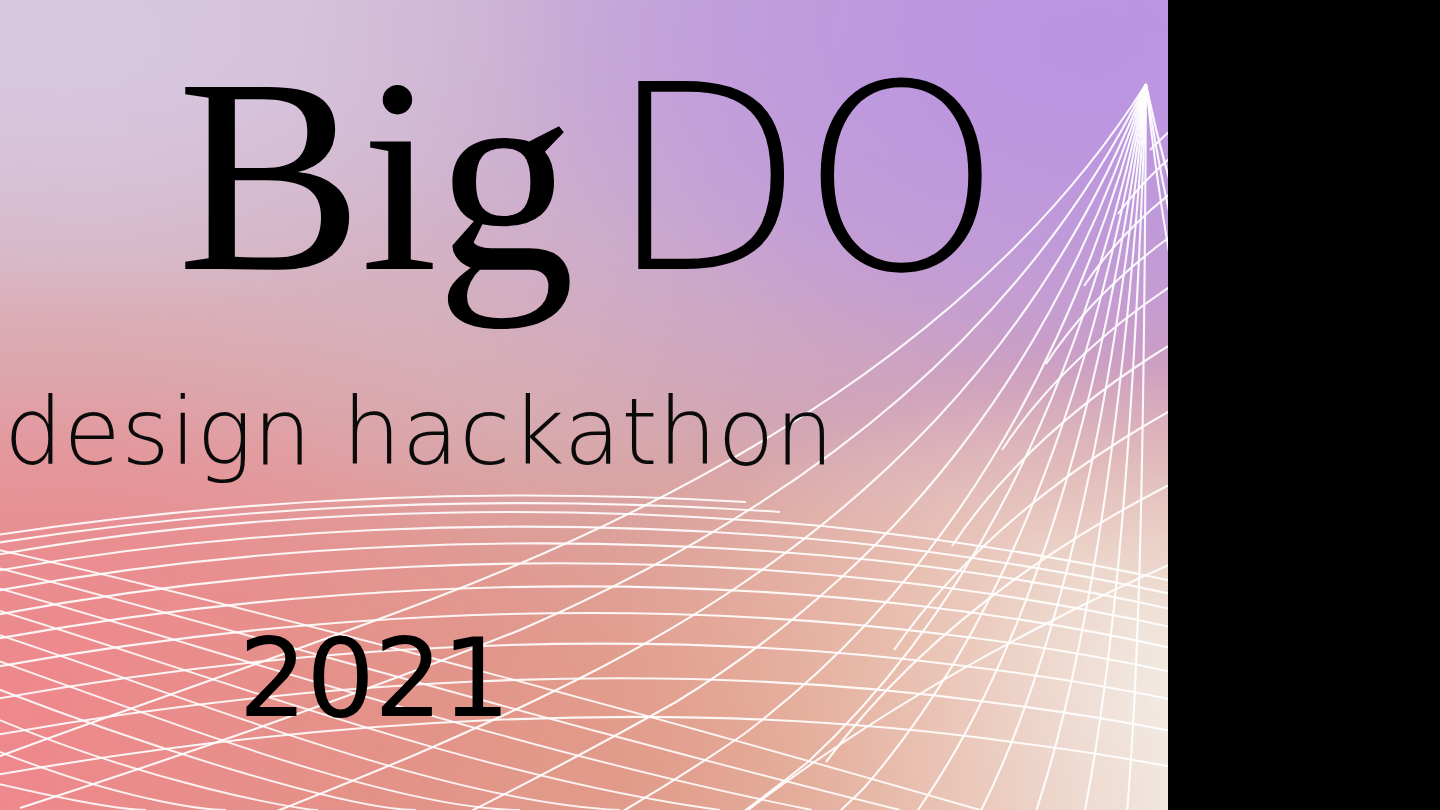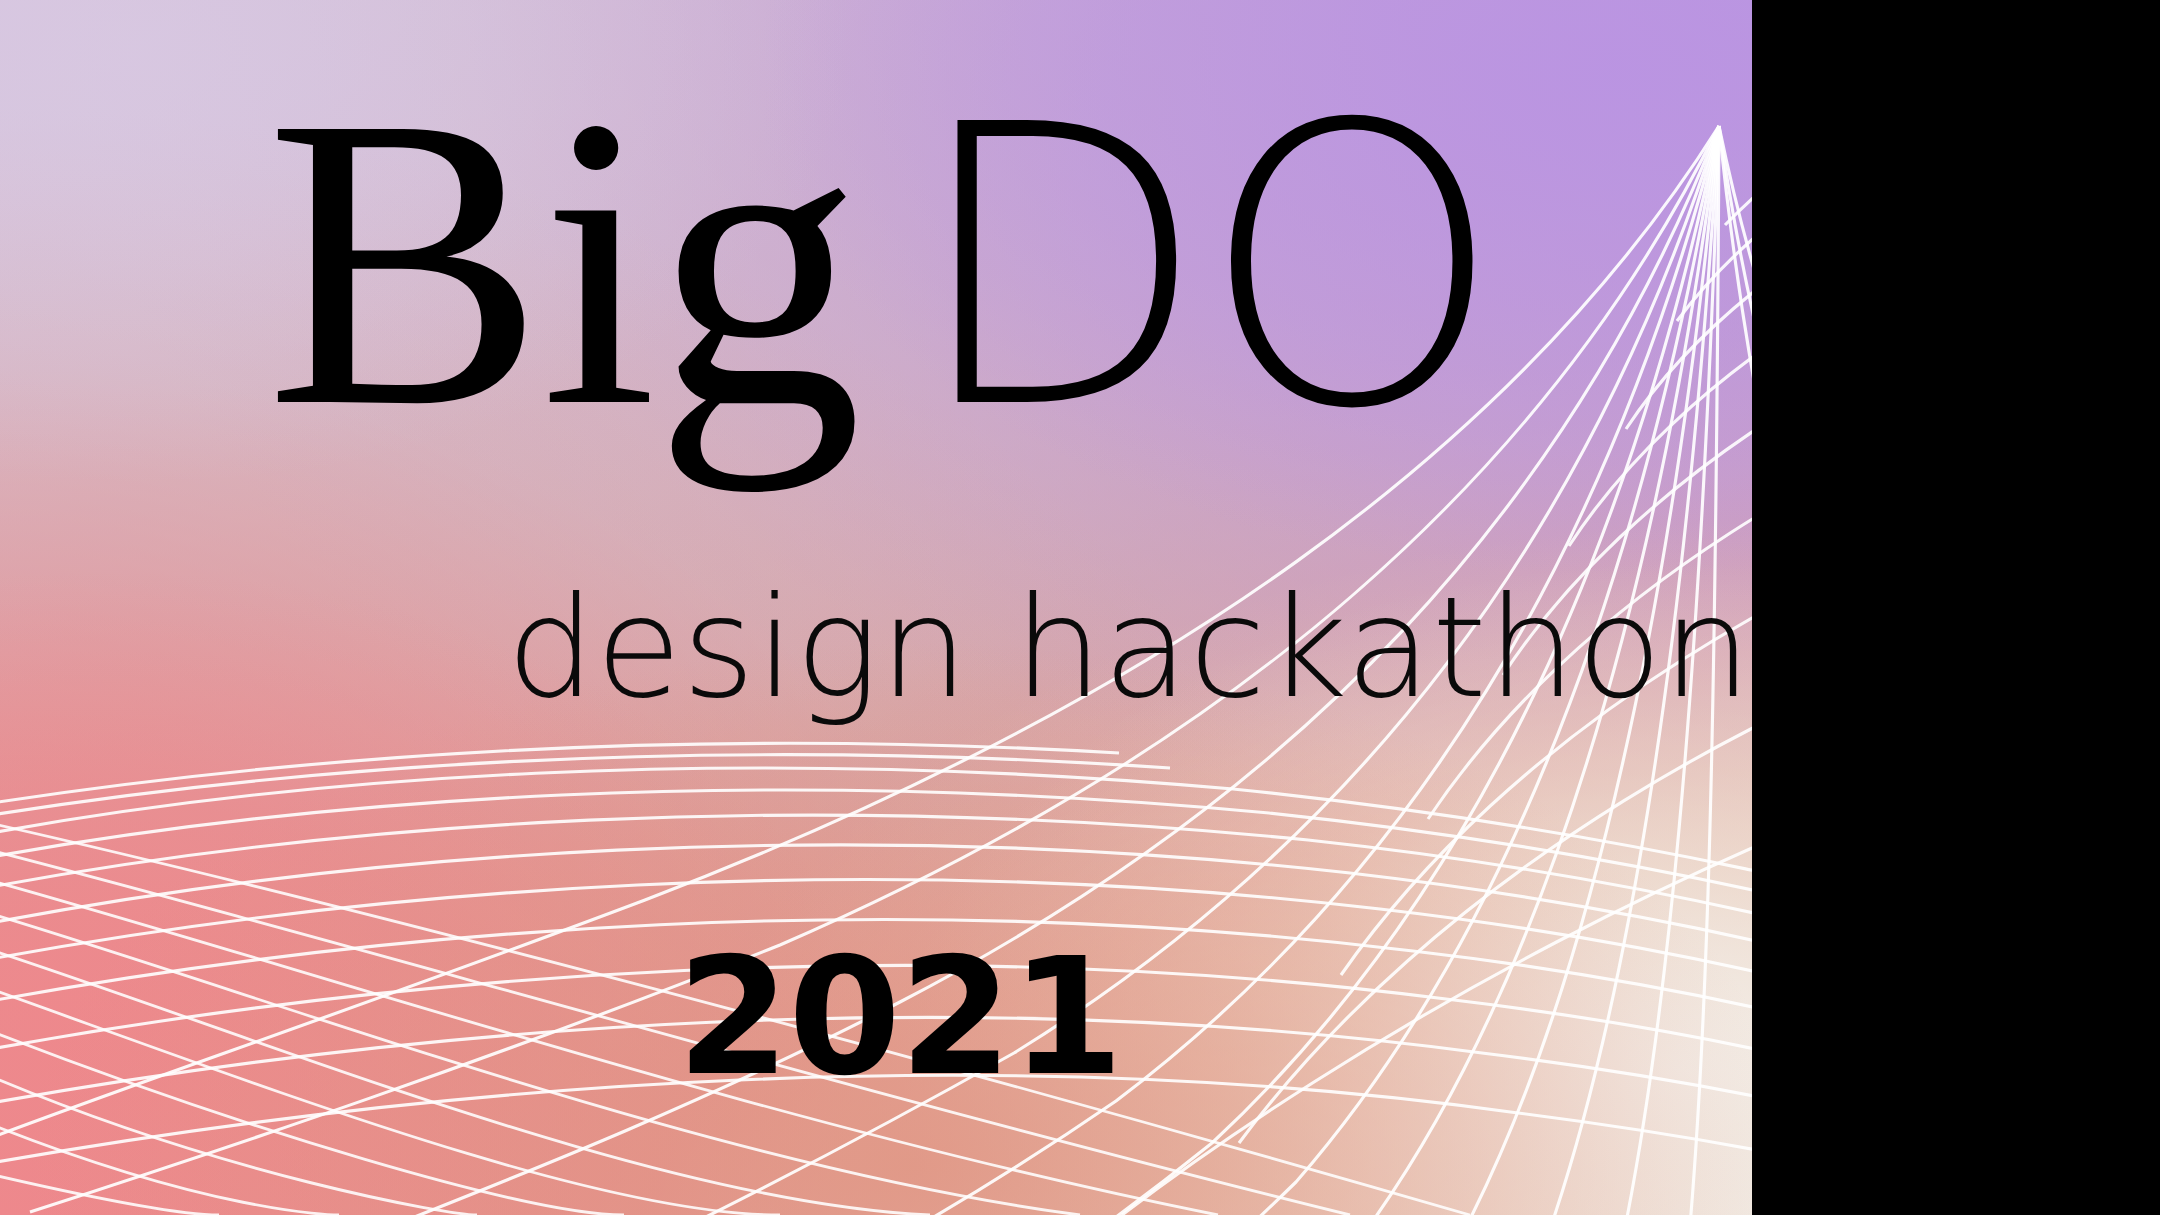--- a/index.html
+++ b/index.html
@@ -66,40 +66,40 @@
     font-family:"DejaVu Sans", "Liberation Sans", sans-serif;
     font-size:258px;
     font-weight:300;
     letter-spacing:-6px;
   }
 
   .subtitle {
     position:absolute;
     left:0; right:0;
     top:386px;
-    text-align:right;
+    text-align:left;
     color:#0a0a0a;
     font-family:"DejaVu Sans", "Liberation Sans", sans-serif;
     font-size:93px;
     font-weight:300;
     letter-spacing:0.5px;
     line-height:1;
     white-space:nowrap;
     padding-left:4px;
   }
 
   .year {
     position:absolute;
     left:0; right:0;
     top:625px;
-    text-align:right;
+    text-align:center;
     color:#000;
     font-family:"DejaVu Sans", "Liberation Sans", sans-serif;
     font-size:108px;
-    font-weight:700;
+    font-weight:400;
     letter-spacing:-1px;
     line-height:1;
     white-space:nowrap;
     padding-right:420px;
   }
 
   
   .logo {
     position:absolute;
     left:1248px;

